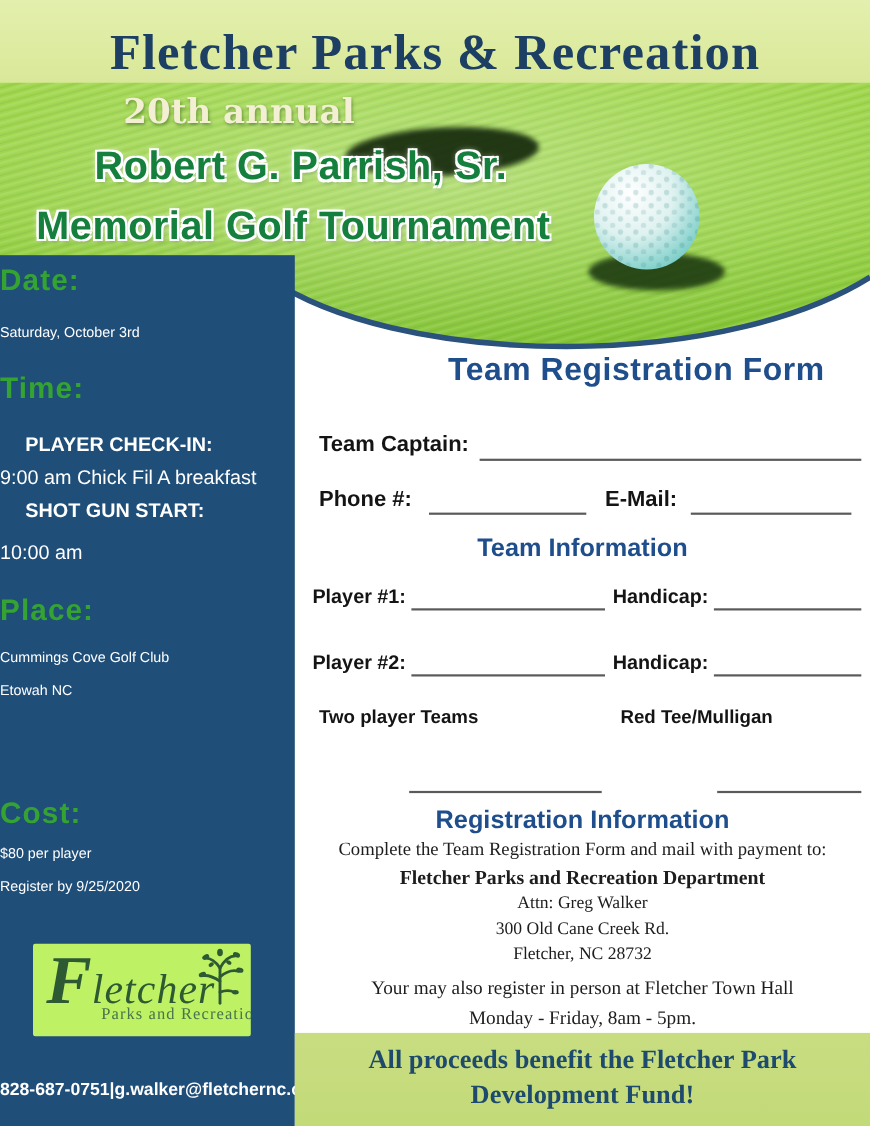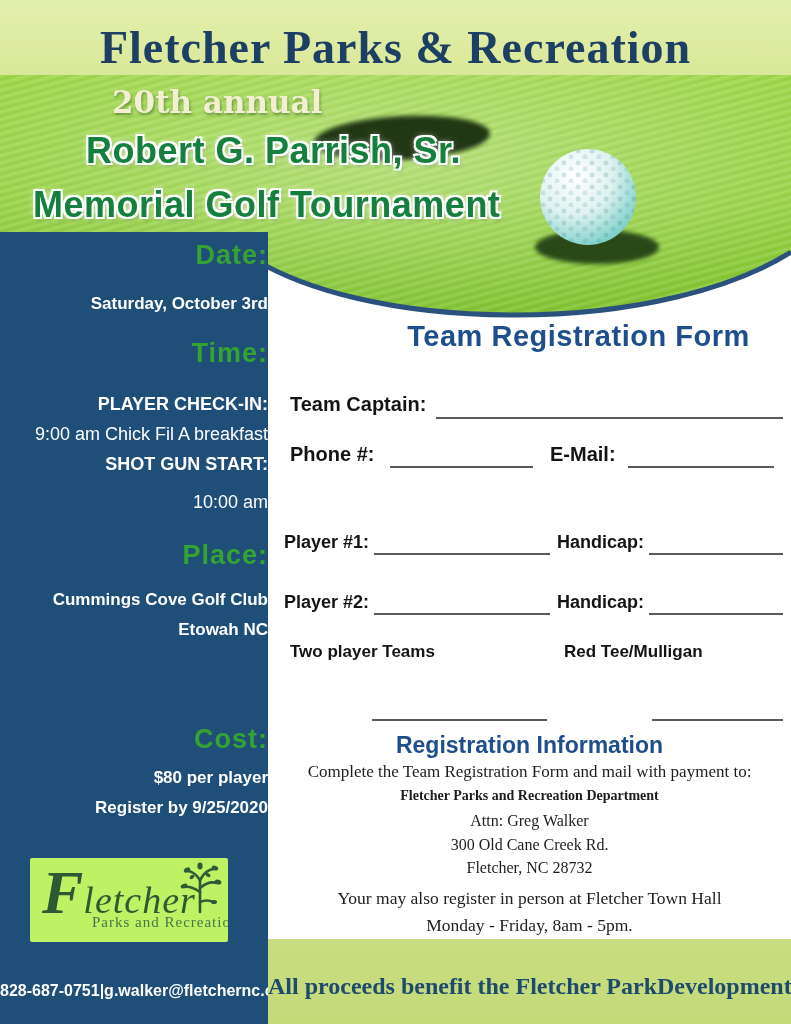--- a/index.html
+++ b/index.html
@@ -32,24 +32,24 @@
     text-shadow:-2px -2px 0 #fff,2px -2px 0 #fff,-2px 2px 0 #fff,2px 2px 0 #fff,
                 0 0 7px rgba(255,255,255,.9),2px 3px 4px rgba(30,60,20,.35);
   }
   .hero-name{left:86px;top:130px;}
   .hero-event{left:33px;top:184px;}
   
   .sidebar{
     position:absolute;left:0;top:232px;width:268px;height:792px;
     background:#1f4e79;color:#fff;text-align:center;
   }
-  .sb{position:absolute;left:0;width:100%;text-align:right;white-space:nowrap;}
+  .sb{position:absolute;left:0;width:100%;text-align:left;white-space:nowrap;}
   .sb-heading{font-size:27px;font-weight:bold;color:#35a332;letter-spacing:1px;}
-  .sb-strong{font-size:17px;font-weight:bold;}
-  .sb-bold18{font-size:18px;font-weight:bold;}
+  .sb-strong{font-size:13px;font-weight:normal;}
+  .sb-bold18{font-size:18px;font-weight:bold;padding-left:23px;}
   .sb-reg18{font-size:18px;font-weight:normal;}
   .logo-box{
     position:absolute;left:30px;top:626px;width:198px;height:84px;
     background:#bef264;border-radius:2px;color:#2d5a33;overflow:hidden;
   }
   .logo-word{position:absolute;left:12px;top:2px;white-space:nowrap;
     font-family:"Liberation Serif",serif;font-style:italic;color:#2d5a33;}
   .logo-initial{font-size:62px;font-weight:bold;line-height:64px;}
   .logo-rest{font-size:38px;letter-spacing:1px;}
   .logo-tagline{
@@ -71,21 +71,21 @@
   .fline{position:absolute;border-bottom:2px solid #5a5a5a;height:0;}
   .fheading{
     position:absolute;left:268px;width:523px;text-align:center;
     font-size:23px;font-weight:bold;color:#1f4e8c;
   }
   .fpara{position:absolute;left:268px;width:523px;text-align:center;color:#1d1d1d;font-family:Liberation Serif, serif;}
   
   .footer{
     position:absolute;left:268px;top:939px;width:523px;height:85px;
     background:linear-gradient(180deg,#c8dd80 0%,#c3da79 100%);
-    display:flex;flex-direction:row;align-items:center;justify-content:flex-start;
+    display:flex;flex-direction:column;align-items:center;justify-content:flex-start;
     padding-top:9px;box-sizing:border-box;
   }
   .footer div{
     font-family:"Liberation Serif",serif;font-weight:bold;
     font-size:24px;line-height:32px;color:#1d4a6d;white-space:nowrap;
   }
 </style>
 </head>
 <body>
 
@@ -190,40 +190,41 @@
   <div class="form-title">Team Registration Form</div>
 
   <div class="flabel flabel-lg" style="left:290px;top:393px">Team Captain:</div>
   <div class="fline" style="left:436px;top:417px;width:347px"></div>
 
   <div class="flabel flabel-lg" style="left:290px;top:443px">Phone #:</div>
   <div class="fline" style="left:390px;top:466px;width:143px"></div>
   <div class="flabel flabel-lg" style="left:550px;top:443px">E-Mail:</div>
   <div class="fline" style="left:628px;top:466px;width:146px"></div>
 
+  <div class="fheading" style="top:484px">Team Information</div>
 
   <div class="flabel flabel-md" style="left:284px;top:532px">Player #1:</div>
   <div class="fline" style="left:374px;top:553px;width:176px"></div>
   <div class="flabel flabel-md" style="left:557px;top:532px">Handicap:</div>
   <div class="fline" style="left:649px;top:553px;width:134px"></div>
 
   <div class="flabel flabel-md" style="left:284px;top:592px">Player #2:</div>
   <div class="fline" style="left:374px;top:613px;width:176px"></div>
   <div class="flabel flabel-md" style="left:557px;top:592px">Handicap:</div>
   <div class="fline" style="left:649px;top:613px;width:134px"></div>
 
   <div class="flabel flabel-sm" style="left:290px;top:642px">Two player Teams</div>
   <div class="flabel flabel-sm" style="left:564px;top:642px">Red Tee/Mulligan</div>
 
   <div class="fline" style="left:372px;top:719px;width:175px"></div>
   <div class="fline" style="left:652px;top:719px;width:131px"></div>
 
   <div class="fheading" style="top:732px">Registration Information</div>
   <div class="fpara" style="top:762px;font-size:17px">Complete the Team Registration Form and mail with payment to:</div>
-  <div class="fpara" style="top:788px;font-size:14px;font-weight:bold">Fletcher Parks and Recreation Department</div>
+  <div class="fpara" style="top:788px;font-size:18px;font-weight:bold">Fletcher Parks and Recreation Department</div>
   <div class="fpara" style="top:812px;font-size:16px">Attn: Greg Walker</div>
   <div class="fpara" style="top:836px;font-size:16px">300 Old Cane Creek Rd.</div>
   <div class="fpara" style="top:859px;font-size:16px">Fletcher, NC 28732</div>
   <div class="fpara" style="top:888px;font-size:17.5px">Your may also register in person at Fletcher Town Hall</div>
   <div class="fpara" style="top:915px;font-size:17.5px">Monday - Friday, 8am - 5pm.</div>
 
   <div class="footer">
     <div>All proceeds benefit the Fletcher Park</div>
     <div>Development Fund!</div>
   </div>

